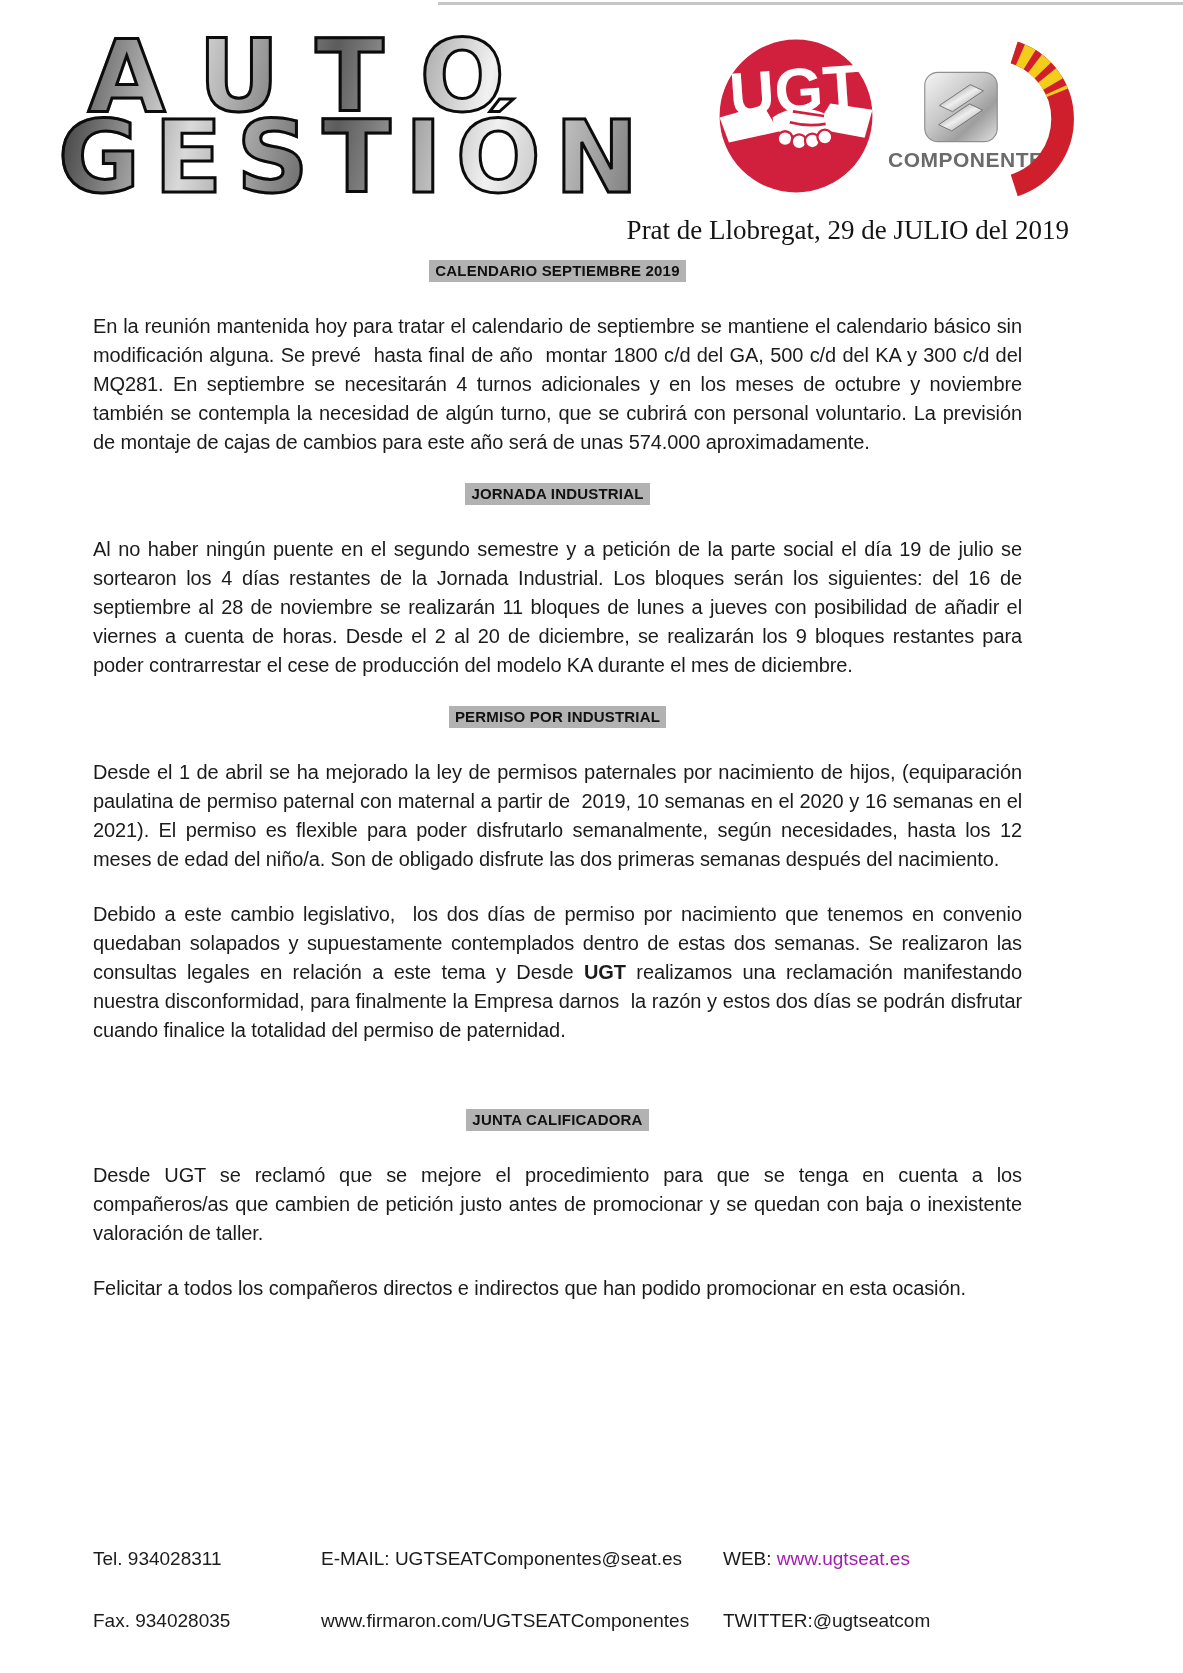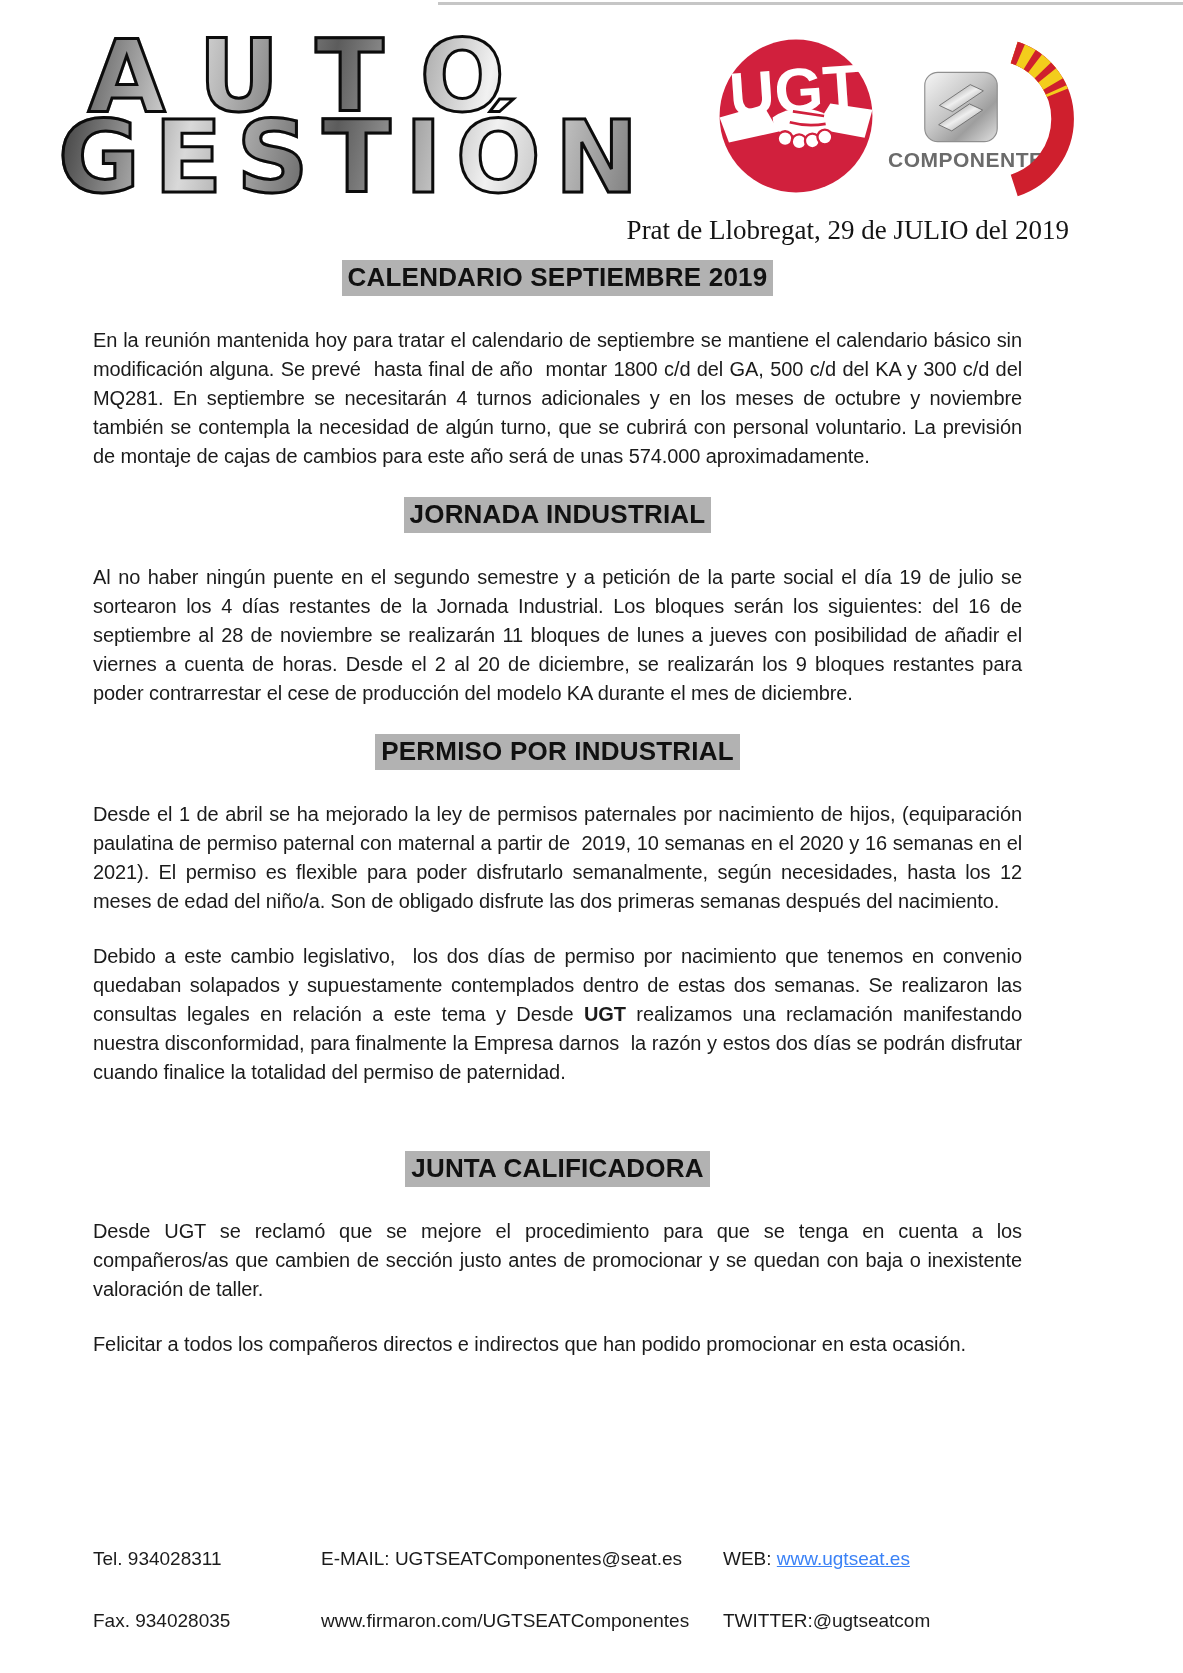--- a/index.html
+++ b/index.html
@@ -72,21 +72,21 @@
     text-align: center;
     margin-top: 26px;
     margin-bottom: 30px;
   }
   .section-heading.first { margin-top: 14px; }
   .section-heading.gap-large { margin-top: 64px; }
   .section-heading span {
     display: inline-block;
     background: #b2b2b2;
     color: #111;
-    font-size: 26px;
+    font-size: 15px;
     font-weight: bold;
     letter-spacing: 0.2px;
     padding: 2px 6px 3px;
   }
   .para {
     font-size: 20px;
     line-height: 29px;
     letter-spacing: -0.1px;
     text-align: justify;
     white-space: pre-wrap;
@@ -101,21 +101,21 @@
     width: 990px;
     font-size: 19px;
     color: #1b1b1b;
   }
   .footer-row1 { top: 1548px; }
   .footer-row2 { top: 1610px; }
   .fcol { position: absolute; top: 0; white-space: nowrap; }
   .fcol-1 { left: 0; }
   .fcol-2 { left: 228px; }
   .fcol-3 { left: 630px; }
-  .web-link { color: #3b82f6; text-decoration: underline; cursor: pointer; }
+  .web-link { color: #a21caf; cursor: pointer; }
 </style>
 </head>
 <body>
 
 <div class="page">
 
   <div class="scan-line"></div>
 
   <div class="header">
     <div class="logo-block">
@@ -185,21 +185,21 @@
 
     <div class="section-heading">
       <span>PERMISO POR INDUSTRIAL</span>
     </div>
     <p class="para">Desde el 1 de abril se ha mejorado la ley de permisos paternales por nacimiento de hijos, (equiparación paulatina de permiso paternal con maternal a partir de  2019, 10 semanas en el 2020 y 16 semanas en el 2021). El permiso es flexible para poder disfrutarlo semanalmente, según necesidades, hasta los 12 meses de edad del niño/a. Son de obligado disfrute las dos primeras semanas después del nacimiento.</p>
     <p class="para"><span>Debido a este cambio legislativo,  los dos días de permiso por nacimiento que tenemos en convenio quedaban solapados y supuestamente contemplados dentro de estas dos semanas. Se realizaron las consultas legales en relación a este tema y Desde </span><b>UGT</b><span> realizamos una reclamación manifestando nuestra disconformidad, para finalmente la Empresa darnos  la razón y estos dos días se podrán disfrutar cuando finalice la totalidad del permiso de paternidad.</span></p>
 
     <div class="section-heading gap-large">
       <span>JUNTA CALIFICADORA</span>
     </div>
-    <p class="para">Desde UGT se reclamó que se mejore el procedimiento para que se tenga en cuenta a los compañeros/as que cambien de sección justo antes de promocionar y se quedan con baja o inexistente valoración de taller.</p>
+    <p class="para">Desde UGT se reclamó que se mejore el procedimiento para que se tenga en cuenta a los compañeros/as que cambien de petición justo antes de promocionar y se quedan con baja o inexistente valoración de taller.</p>
     <p class="para">Felicitar a todos los compañeros directos e indirectos que han podido promocionar en esta ocasión.</p>
 
   </div>
 
   <div class="footer-row footer-row1">
     <span class="fcol fcol-1">Tel. 934028311</span>
     <span class="fcol fcol-2">E-MAIL: UGTSEATComponentes@seat.es</span>
     <span class="fcol fcol-3"><span>WEB: </span><a class="web-link">www.ugtseat.es</a></span>
   </div>
 

